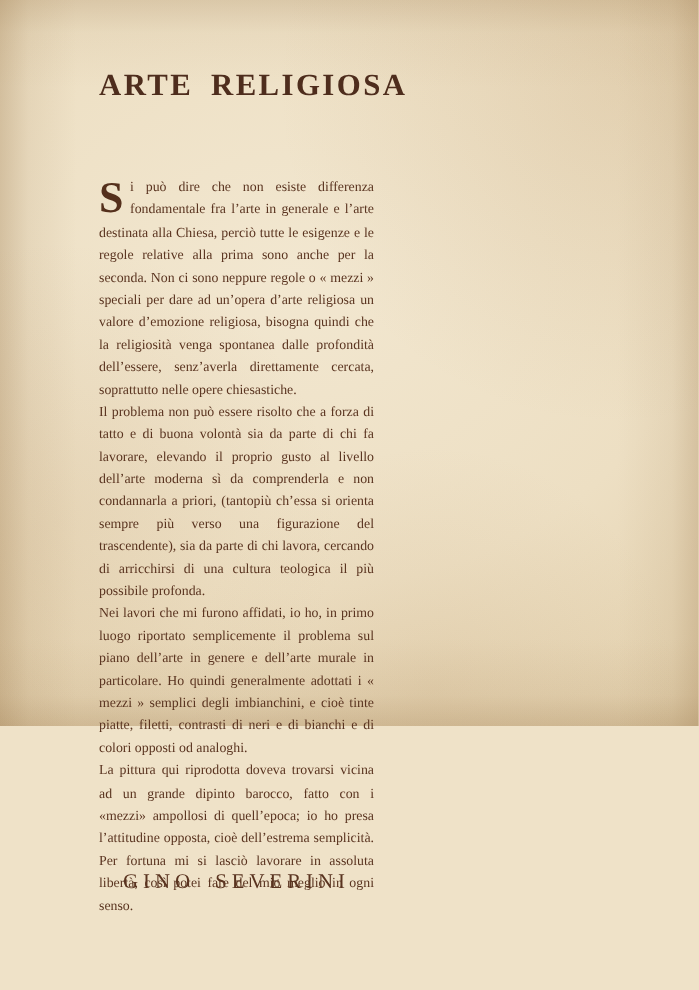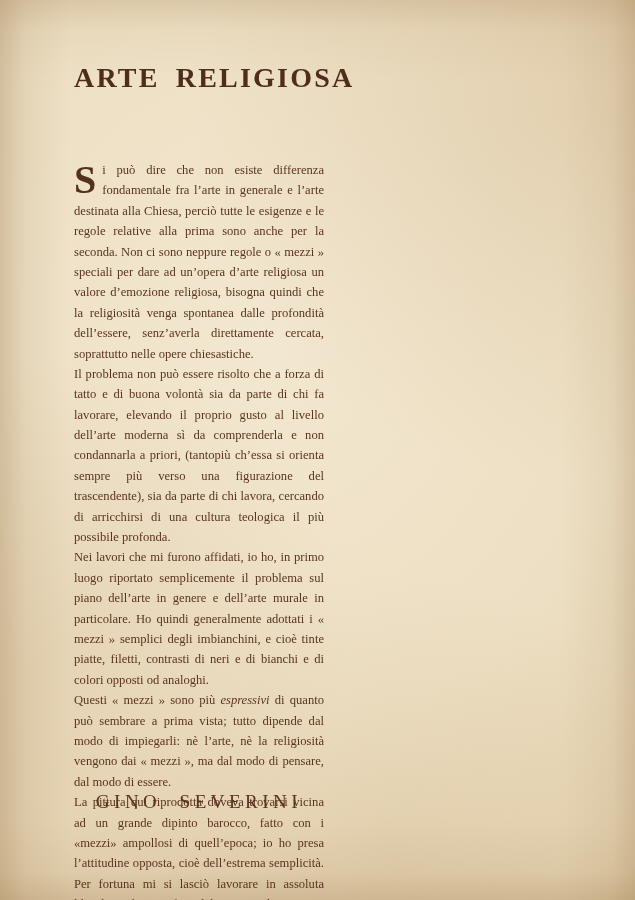--- a/index.html
+++ b/index.html
@@ -9,24 +9,25 @@
   body {
     width: 635px;
     height: 900px;
     background: #efe2c8;
     font-family: "Liberation Serif", serif;
     overflow: hidden;
   }
   .page {
     position: relative;
     width: 635px;
-    height: 900px;
+    height: 660px;
     background:
       radial-gradient(ellipse 120% 90% at 42% 38%, #f2e7d0 0%, #eddfc3 48%, #e4d2b0 78%, #d9c49c 100%);
     box-sizing: border-box;
+    padding-left: 16px;
   }
   
   .page::before {
     content: "";
     position: absolute;
     inset: 0;
     pointer-events: none;
     background:
       linear-gradient(to right, rgba(150,115,70,0.30) 0px, rgba(150,115,70,0.10) 26px, rgba(0,0,0,0) 70px),
       linear-gradient(to left, rgba(150,115,70,0.26) 0px, rgba(150,115,70,0.09) 24px, rgba(0,0,0,0) 74px),
@@ -123,23 +124,20 @@
 
 
       <p class="para">
         <span>Il problema non può essere risolto che a forza di tatto e di buona volontà sia da parte di chi fa lavorare, elevando il proprio gusto al livello dell’arte moderna sì da comprenderla e non condannarla a priori, (tantopiù ch’essa si orienta sempre più verso una figurazione del trascendente), sia da parte di chi lavora, cercando di arricchirsi di una cultura teologica il più possibile profonda.</span>
       </p>
 
       <p class="para">
         <span>Nei lavori che mi furono affidati, io ho, in primo luogo riportato semplicemente il problema sul piano dell’arte in genere e dell’arte murale in particolare. Ho quindi generalmente adottati i « mezzi » semplici degli imbianchini, e cioè tinte piatte, filetti, contrasti di neri e di bianchi e di colori opposti od analoghi.</span>
       </p>
 
-      <p class="para">
-        <span>Questi « mezzi » sono più </span><em>espressivi</em><span> di quanto può sembrare a prima vista; tutto dipende dal modo di impiegarli: nè l’arte, nè la religiosità vengono dai « mezzi », ma dal modo di pensare, dal modo di essere.</span>
-      </p>
 
       <p class="para">
         <span>La pittura qui riprodotta doveva trovarsi vicina ad un grande dipinto barocco, fatto con i «mezzi» ampollosi di quell’epoca; io ho presa l’attitudine opposta, cioè dell’estrema semplicità. Per fortuna mi si lasciò lavorare in assoluta libertà, così potei fare del mio meglio in ogni senso.</span>
       </p>
 
     </div>
 
     <div class="signature">GINO  SEVERINI</div>
 
   </div>

